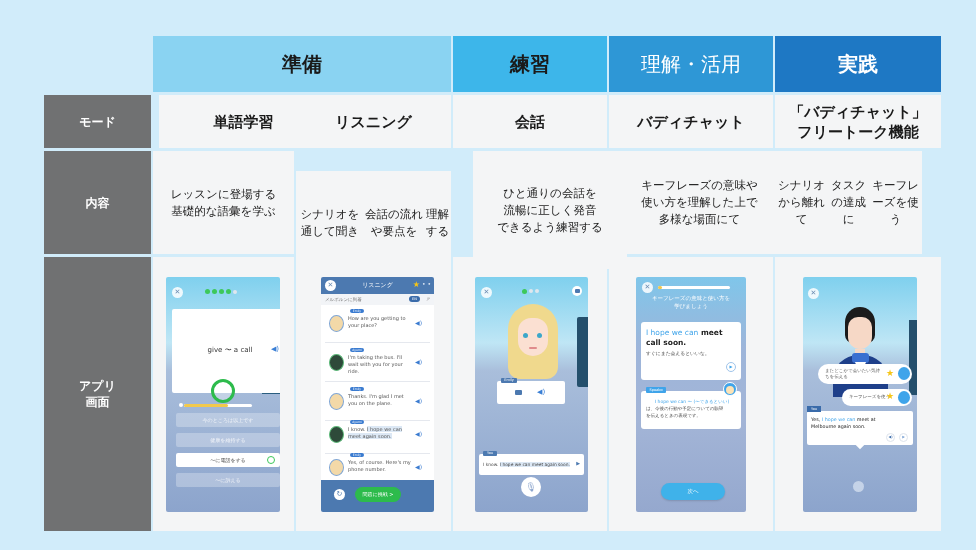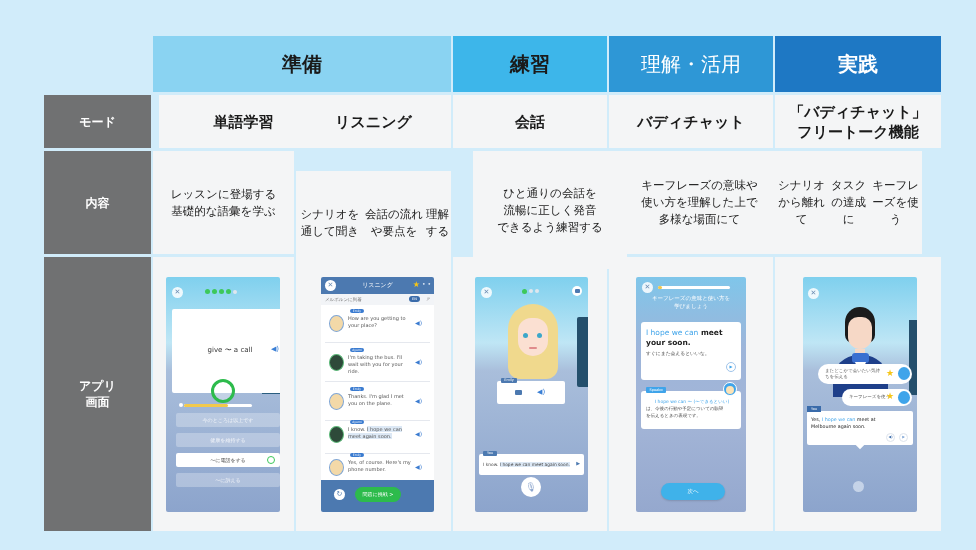--- a/index.html
+++ b/index.html
@@ -191,21 +191,21 @@
 <div class="phone" style="left:636px;top:277px;width:110px;height:235px;background:linear-gradient(#7FC6EA 0%, #9DB5DA 30%, #A3B5D7 60%, #95A8CE 100%);">
   <div class="closeb" style="left:6px;top:5px;">✕</div>
   <div class="abs" style="left:22px;top:9px;width:72px;height:3px;border-radius:2px;background:#fff;">
       <div style="width:5%;height:100%;background:#F2C94C;border-radius:2px;"></div>
     </div>
   <div class="abs" style="left:0;width:100%;top:18px;text-align:center;color:#fff;font-size:5.5px;line-height:7.5px;">
     <div>キーフレーズの意味と使い方を</div>
     <div>学びましょう</div>
   </div>
   <div class="abs" style="left:5px;top:45px;width:100px;height:58px;background:#fff;border-radius:3px;">
-    <div class="abs" style="left:5px;top:6px;width:92px;font-size:7.5px;line-height:10px;font-weight:bold;color:#222;"><span class="blue" style="font-weight:normal;">I hope we can</span><span> meet your soon.</span></div>
+    <div class="abs" style="left:5px;top:6px;width:92px;font-size:7.5px;line-height:10px;font-weight:bold;color:#222;"><span class="blue" style="font-weight:normal;">I hope we can</span><span> meet call soon.</span></div>
     <div class="abs" style="left:5px;top:28px;font-size:4.8px;color:#444;">すぐにまた会えるといいな。</div>
     <span class="abs" style="right:5px;top:40px;width:10px;height:10px;border-radius:50%;border:1px solid #9fc4ea;color:#3FA4EA;font-size:4px;text-align:center;line-height:8px;">▶</span>
   </div>
   <div class="abs" style="left:5px;top:114px;width:100px;height:38px;background:#fff;border-radius:3px;">
     <span class="abs" style="left:5px;top:-4px;width:20px;height:6px;background:#3FA4EA;color:#fff;font-size:3.5px;text-align:center;line-height:6px;border-radius:1px;">Speabo</span>
     <span class="abs" style="right:4px;top:-9px;width:14px;height:14px;border-radius:50%;background:#3FA4EA;border:1.5px solid #fff;">
         <span style="display:block;margin:3px auto;width:8px;height:8px;border-radius:50%;background:#FCE3B7;"></span>
       </span>
     <div class="abs" style="left:5px;top:7px;width:92px;font-size:4.5px;line-height:7px;color:#444;">
       <div class="blue">I hope we can 〜 (〜できるといい)</div>

